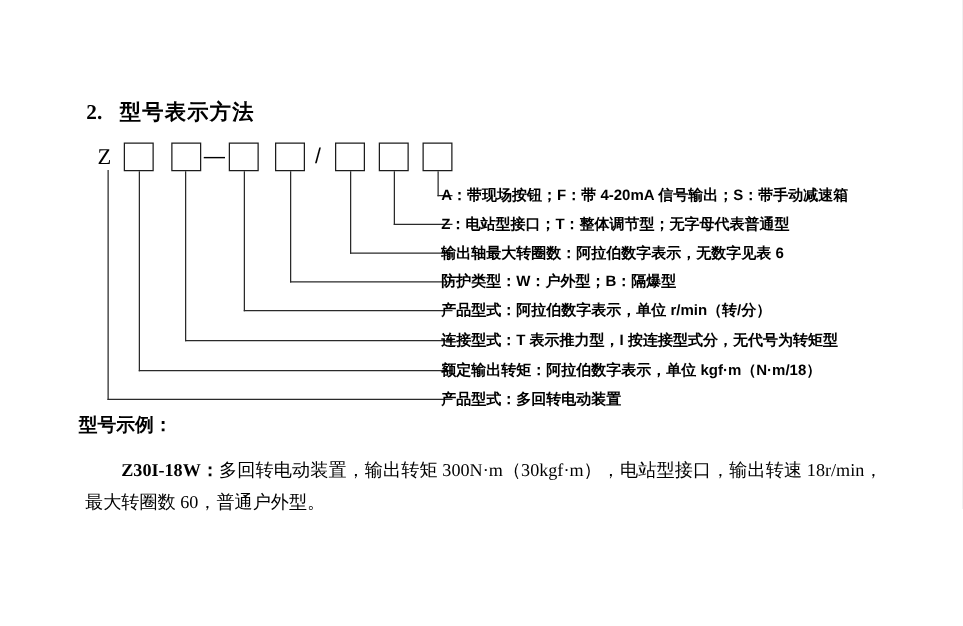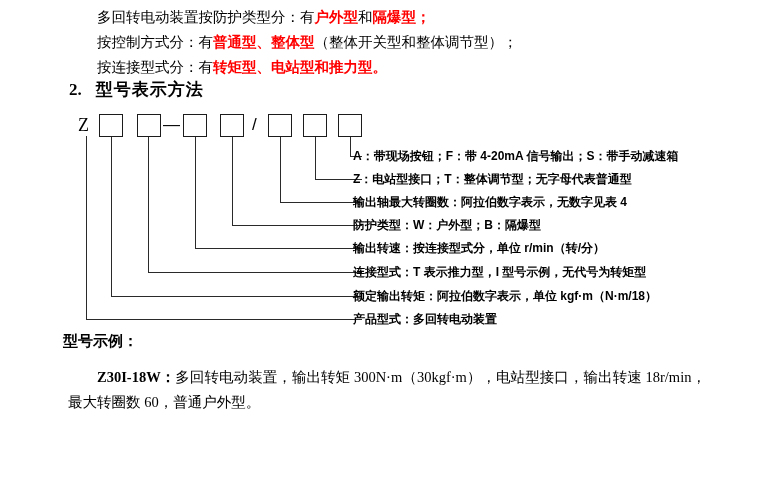--- a/index.html
+++ b/index.html
@@ -63,25 +63,20 @@
     font-weight:bold; text-align:left;
   }
   .examples p { margin:5px; text-indent:2em; }
   .examples .model { font-weight:bold; }
 </style>
 </head>
 <body>
 
 <div class="page">
 
-  <div class="intro">
-    <div><span>多回转电动装置按防护类型分：有</span><span class="red">户外型</span><span>和</span><span class="red">隔爆型；</span></div>
-    <div><span>按控制方式分：有</span><span class="red">普通型、整体型</span><span>（整体开关型和整体调节型）；</span></div>
-    <div><span>按连接型式分：有</span><span class="red">转矩型、电站型和推力型。</span></div>
-  </div>
 
   <div class="section-heading">
     <span class="num">2.</span><span class="ttl">型号表示方法</span>
   </div>
 
   <div>
     <span class="code-letter">Z</span>
 
     <div class="box" style="left:99px"></div>
     <div class="box" style="left:137px"></div>
@@ -97,24 +92,24 @@
     <div class="connector" style="left:315px; top:137px; width:46px;  height:42px"></div>
     <div class="connector" style="left:280px; top:137px; width:81px;  height:65px"></div>
     <div class="connector" style="left:232px; top:137px; width:129px; height:88px"></div>
     <div class="connector" style="left:195px; top:137px; width:166px; height:111px"></div>
     <div class="connector" style="left:148px; top:137px; width:213px; height:135px"></div>
     <div class="connector" style="left:111px; top:137px; width:250px; height:159px"></div>
     <div class="connector" style="left:86px;  top:136px; width:275px; height:183px"></div>
 
     <div class="dlabel" style="top:148px">A：带现场按钮；F：带 4-20mA 信号输出；S：带手动减速箱</div>
     <div class="dlabel" style="top:171px">Z：电站型接口；T：整体调节型；无字母代表普通型</div>
-    <div class="dlabel" style="top:194px">输出轴最大转圈数：阿拉伯数字表示，无数字见表 4</div>
+    <div class="dlabel" style="top:194px">输出轴最大转圈数：阿拉伯数字表示，无数字见表 6</div>
     <div class="dlabel" style="top:217px">防护类型：W：户外型；B：隔爆型</div>
-    <div class="dlabel" style="top:240px">输出转速：按连接型式分，单位 r/min（转/分）</div>
-    <div class="dlabel" style="top:264px">连接型式：T 表示推力型，I 型号示例，无代号为转矩型</div>
+    <div class="dlabel" style="top:240px">产品型式：阿拉伯数字表示，单位 r/min（转/分）</div>
+    <div class="dlabel" style="top:264px">连接型式：T 表示推力型，I 按连接型式分，无代号为转矩型</div>
     <div class="dlabel" style="top:288px">额定输出转矩：阿拉伯数字表示，单位 kgf·m（N·m/18）</div>
     <div class="dlabel" style="top:311px">产品型式：多回转电动装置</div>
   </div>
 
   <div class="examples">
     <h3>型号示例：</h3>
     <p><span class="model">Z30I-18W：</span><span>多回转电动装置，输出转矩 300N·m（30kgf·m），电站型接口，输出转速 18r/min，最大转圈数 60，普通户外型。</span></p>
   </div>
 
 </div>

